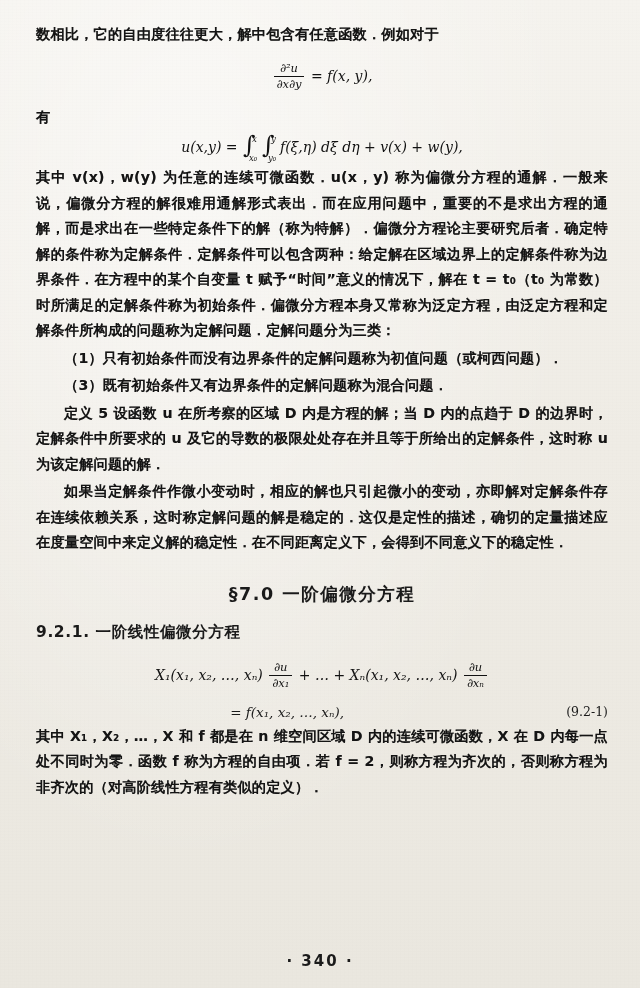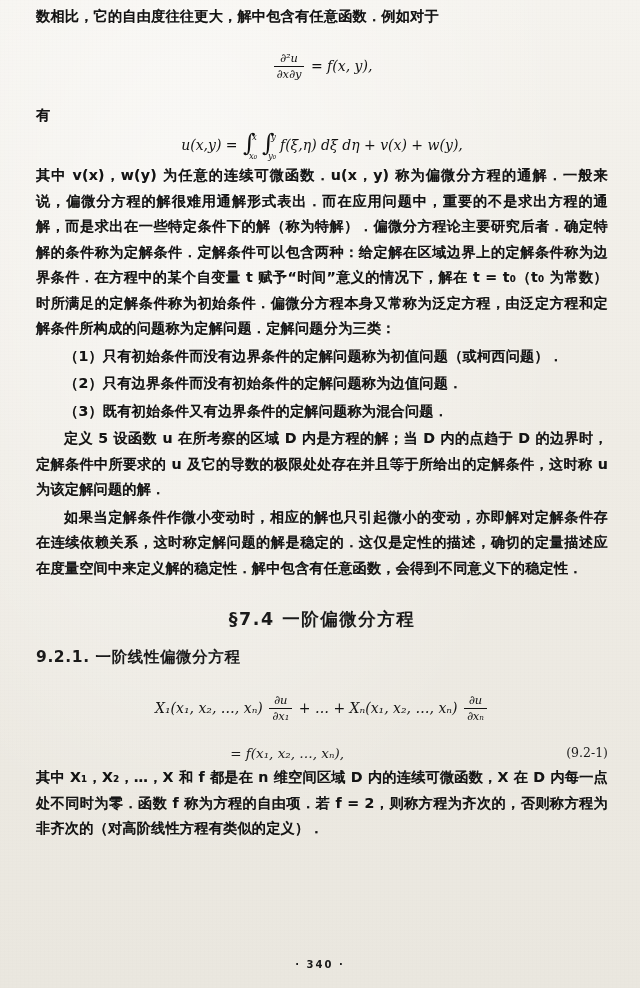--- a/index.html
+++ b/index.html
@@ -29,21 +29,21 @@
     left: 0; top: 0; right: 0; bottom: 0;
     opacity: .35;
     background-image:
       repeating-linear-gradient(0deg, rgba(0,0,0,0.018) 0 1px, rgba(0,0,0,0) 1px 3px),
       repeating-linear-gradient(90deg, rgba(0,0,0,0.012) 0 1px, rgba(0,0,0,0) 1px 4px);
     pointer-events: none;
   }
   .content {
     position: absolute;
     left: 36px;
-    top: 4px;
+    top: 22px;
     width: 572px;
   }
   p.body {
     margin: 0 0 2px 0;
     font-size: 14.2px;
     line-height: 25.5px;
     text-align: justify;
     letter-spacing: .2px;
     font-weight: 600;
     color: #141414;
@@ -58,21 +58,21 @@
     margin: 6px 0 6px 0;
     line-height: 22px;
     color: #111;
   }
   .eq .frac {
     display: inline-block;
     vertical-align: middle;
     text-align: center;
     font-size: 11.5px;
     line-height: 13px;
-    margin: 16px 2px;
+    margin: 8px 2px;
   }
   .eq .frac .num { display: block; border-bottom: 1px solid #111; padding: 0 3px 1px 3px; }
   .eq .frac .den { display: block; padding: 1px 3px 0 3px; font-style: italic; }
   .intwrap { display: inline-block; position: relative; vertical-align: middle; margin: 0 1px; }
   .intwrap .sg { font-size: 24px; line-height: 16px; }
   .intwrap .lim-t { position: absolute; top: -9px; left: 9px; font-size: 8.5px; font-style: italic; }
   .intwrap .lim-b { position: absolute; bottom: -10px; left: 6px; font-size: 8.5px; font-style: italic; }
   .bold { font-weight: 700; }
   .heading-section {
     text-align: center;
@@ -93,21 +93,21 @@
     font-family: "DejaVu Serif", serif;
     font-size: 12.5px;
     font-style: normal;
     margin-left: 28px;
   }
   .folio {
     position: absolute;
     left: 0; right: 0;
     bottom: 18px;
     text-align: center;
-    font-size: 10px;
+    font-size: 15px;
     font-weight: 700;
     letter-spacing: 2px;
   }
   .eqblock { position: relative; margin: 8px 0 4px 0; }
   .eqline2 { text-align: center; font-family: "DejaVu Serif", serif; font-style: italic; font-size: 13.5px; margin-top: 2px; }
   .tightgap { margin-top: 10px; }
 </style>
 </head>
 <body>
 
@@ -139,29 +139,28 @@
         <span class="sg">∫</span>
         <span class="lim-t">y</span>
         <span class="lim-b">y₀</span>
       </span>
       <span>f(ξ,η) dξ dη + v(x) + w(y),</span>
     </div>
 
     <p class="body">其中 v(x)，w(y) 为任意的连续可微函数．u(x，y) 称为偏微分方程的通解．一般来说，偏微分方程的解很难用通解形式表出．而在应用问题中，重要的不是求出方程的通解，而是求出在一些特定条件下的解（称为特解）．偏微分方程论主要研究后者．确定特解的条件称为定解条件．定解条件可以包含两种：给定解在区域边界上的定解条件称为边界条件．在方程中的某个自变量 t 赋予“时间”意义的情况下，解在 t = t₀（t₀ 为常数）时所满足的定解条件称为初始条件．偏微分方程本身又常称为泛定方程，由泛定方程和定解条件所构成的问题称为定解问题．定解问题分为三类：</p>
 
     <p class="body listline">（1）只有初始条件而没有边界条件的定解问题称为初值问题（或柯西问题）．</p>
-    <p class="body listline">（2）只有边界条件而没有初始条件的定解问题称为边值问题．</p>
     <p class="body listline">（3）既有初始条件又有边界条件的定解问题称为混合问题．</p>
 
     <p class="body indent">定义 5  设函数 u 在所考察的区域 D 内是方程的解；当 D 内的点趋于 D 的边界时，定解条件中所要求的 u 及它的导数的极限处处存在并且等于所给出的定解条件，这时称 u 为该定解问题的解．</p>
 
-    <p class="body indent">如果当定解条件作微小变动时，相应的解也只引起微小的变动，亦即解对定解条件存在连续依赖关系，这时称定解问题的解是稳定的．这仅是定性的描述，确切的定量描述应在度量空间中来定义解的稳定性．解中包含有任意函数，会得到不同意义下的稳定性．</p>
+    <p class="body indent">如果当定解条件作微小变动时，相应的解也只引起微小的变动，亦即解对定解条件存在连续依赖关系，这时称定解问题的解是稳定的．这仅是定性的描述，确切的定量描述应在度量空间中来定义解的稳定性．在不同距离定义下，会得到不同意义下的稳定性．</p>
 
 
-    <div class="heading-section">§7.4   一阶偏微分方程</div>
+    <div class="heading-section">§7.0   一阶偏微分方程</div>
 
     <div class="heading-sub">9.2.1. 一阶线性偏微分方程</div>
 
 
     <div class="eqblock">
       <div class="eq">
         <span>X₁(x₁, x₂, …, xₙ)</span>
         <span class="frac">
           <span class="num">∂u</span>
           <span class="den">∂x₁</span>

